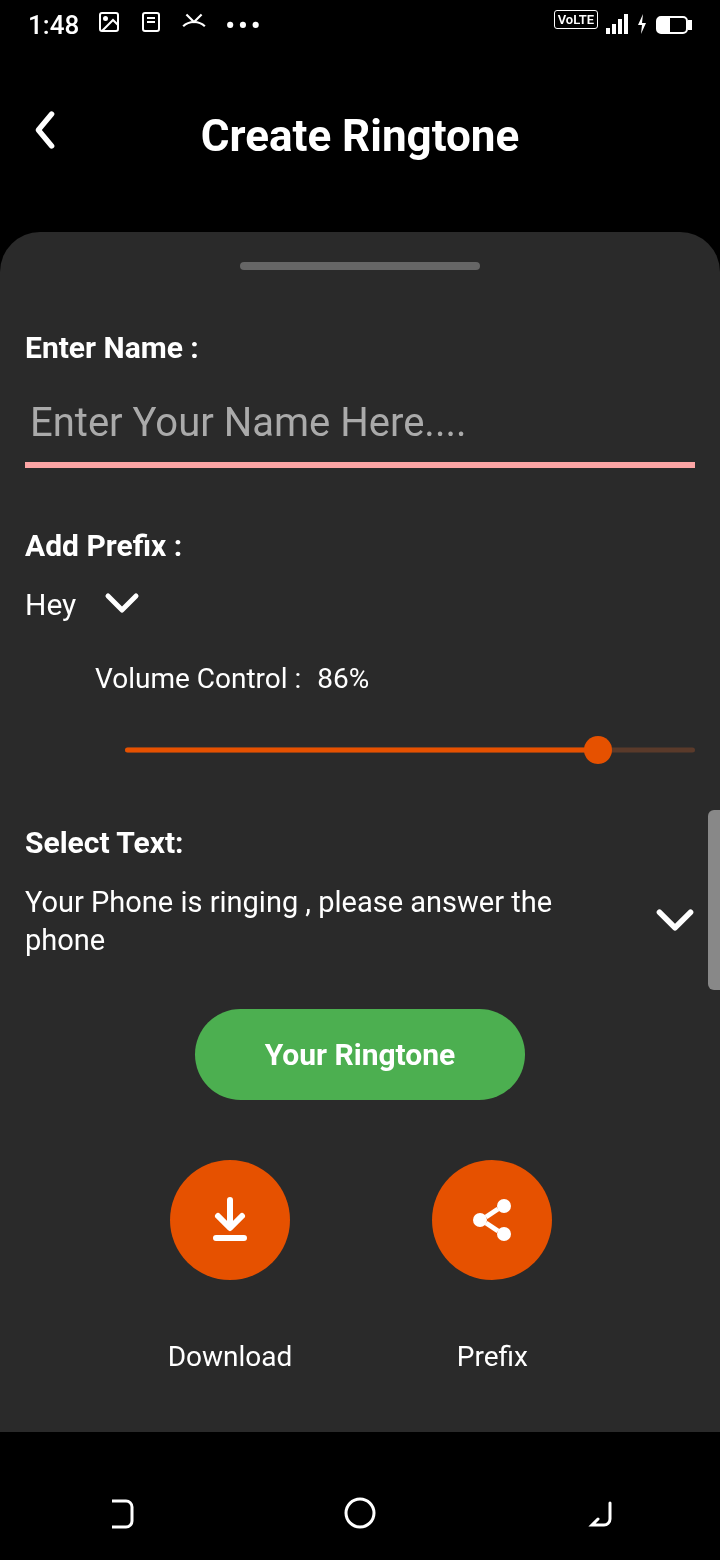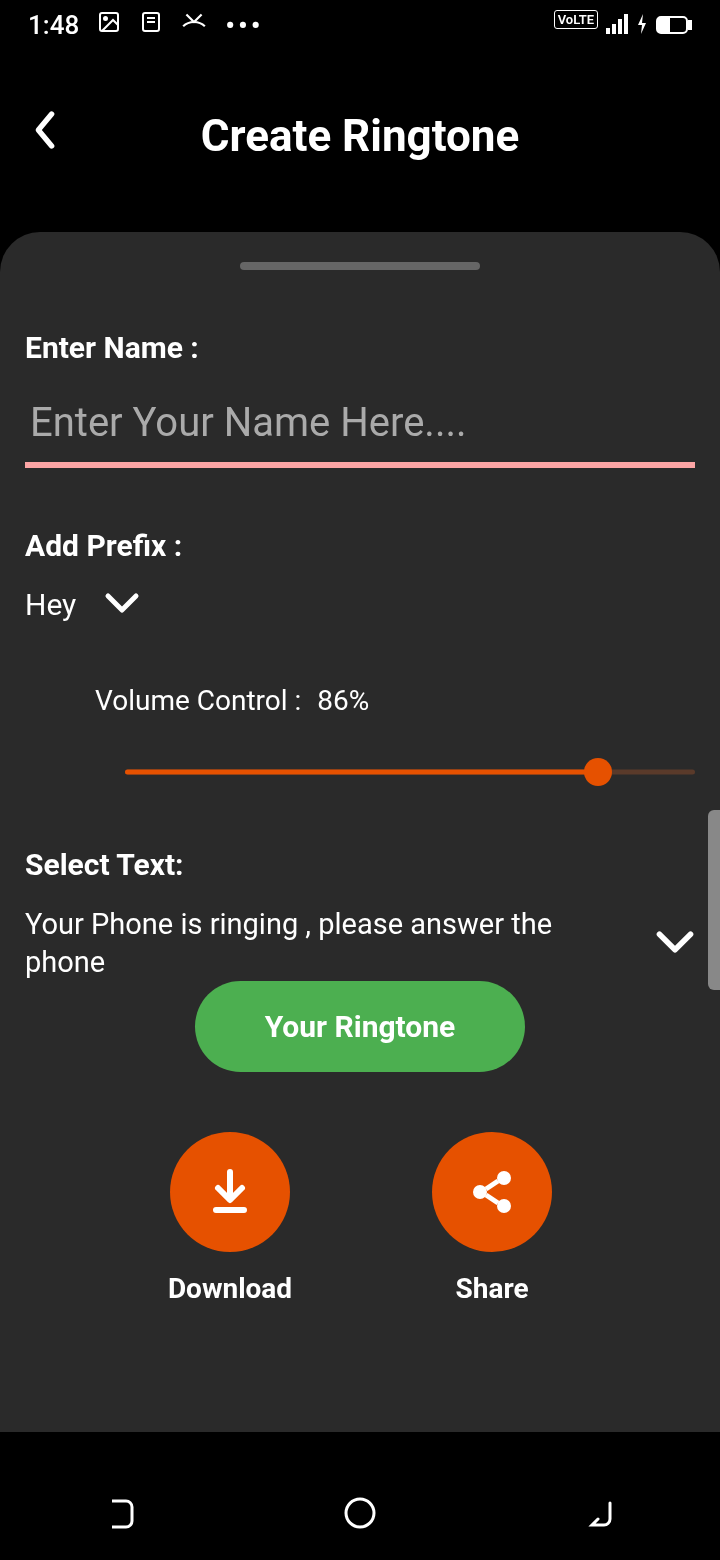--- a/index.html
+++ b/index.html
@@ -89,21 +89,21 @@
       margin-bottom: 60px;
       outline: none;
     }
     .name-input::placeholder {
       color: #aaa;
     }
     .prefix-row {
       display: flex;
       align-items: center;
       gap: 28px;
-      margin-bottom: 62px;
+      margin-bottom: 40px;
     }
     .prefix-value {
       font-size: 30px;
       font-weight: 400;
     }
     .volume-row {
       display: flex;
       align-items: center;
       gap: 16px;
       margin-left: 70px;
@@ -139,20 +139,21 @@
       transform: translate(-50%, -50%);
       width: 28px;
       height: 28px;
       background: #e65100;
       border-radius: 50%;
     }
     .select-text-row {
       display: flex;
       align-items: center;
       gap: 34px;
+      margin-bottom: 50px;
     }
     .select-text-value {
       font-size: 29px;
       line-height: 1.3;
       flex: 1;
     }
     .play-btn {
       display: block;
       margin: 0 auto 60px auto;
       background: #4caf50;
@@ -179,21 +180,22 @@
       width: 120px;
       height: 120px;
       background: #e65100;
       border-radius: 50%;
       display: flex;
       align-items: center;
       justify-content: center;
     }
     .action-label {
       font-size: 28px;
-      font-weight: 700;
+      font-weight: 400;
+      margin-top: 40px;
     }
     .scroll-indicator {
       position: absolute;
       right: 0;
       top: 810px;
       width: 12px;
       height: 180px;
       background: #888;
       border-radius: 6px 0 0 6px;
     }
@@ -321,21 +323,21 @@
     <div class="action-item">
       <div class="action-circle">
         <svg width="56" height="56" viewBox="0 0 56 56" fill="#fff">
             <circle cx="40" cy="14" r="7"></circle>
             <circle cx="16" cy="28" r="7"></circle>
             <circle cx="40" cy="42" r="7"></circle>
             <line x1="22" y1="25" x2="34" y2="17" stroke="#fff" stroke-width="5"></line>
             <line x1="22" y1="31" x2="34" y2="39" stroke="#fff" stroke-width="5"></line>
           </svg>
       </div>
-      <span class="action-label">Share</span>
+      <span class="action-label">Prefix</span>
     </div>
   </div>
 </div>
 
 <div class="scroll-indicator"></div>
 
 <div class="nav-bar">
   <span>
     <svg width="36" height="36" viewBox="0 0 36 36" fill="none" stroke="#fff" stroke-width="3">
         <path d="M10 6h14a6 6 0 016 6v14a6 6 0 01-6 6H10"></path>

